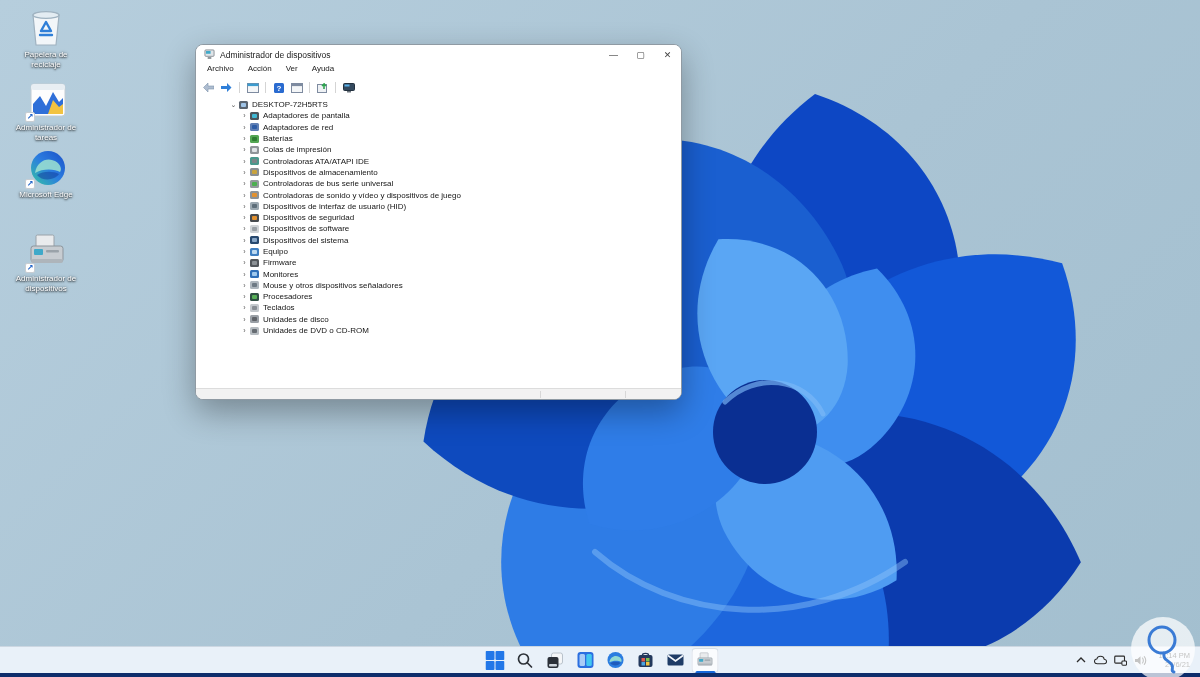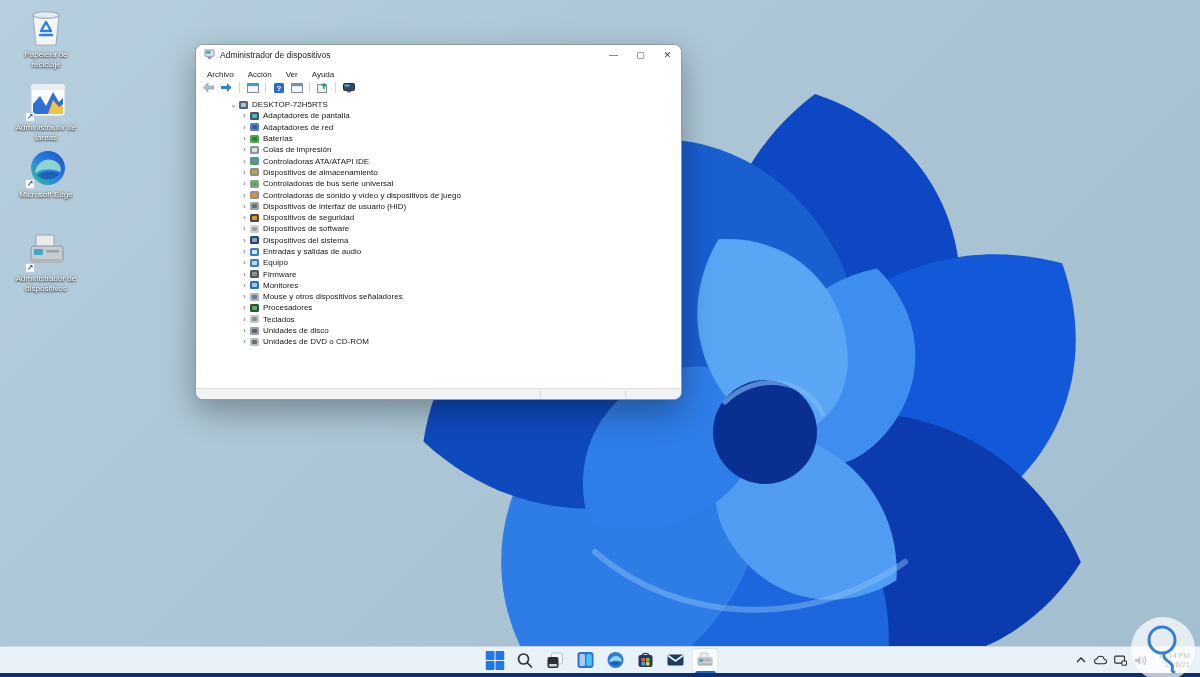--- a/index.html
+++ b/index.html
@@ -27,21 +27,21 @@
          border:1px solid #8f9aa3; border-radius:8px; box-shadow:0 12px 32px rgba(0,0,0,.32);
          display:flex; flex-direction:column; overflow:hidden; z-index:10; }
   .titlebar { height:19px; display:flex; align-items:center; padding-left:8px; background:#fff; flex:0 0 auto; }
   .titlebar .app-ico { width:11px; height:11px; margin-right:5px; }
   .titlebar .title { font-size:8.5px; color:#1b1b1b; }
   .controls { margin-left:auto; display:flex; height:100%; }
   .ctl { width:27px; height:100%; display:flex; align-items:center; justify-content:center;
          font-size:9px; color:#444; cursor:default; }
   .menubar { height:15px; display:flex; align-items:center; padding-left:4px; background:#fff;
              font-size:8px; color:#222; flex:0 0 auto; }
-  .menubar .mi { padding:0 7px; height:100%; display:flex; align-items:flex-end; }
+  .menubar .mi { padding:0 7px; height:100%; display:flex; align-items:flex-start; }
   .toolbar { height:17px; display:flex; align-items:center; padding-left:5px; gap:3px;
              background:#fff; flex:0 0 auto; }
   .tbtn { width:15px; height:13px; display:flex; align-items:center; justify-content:center; }
   .tsep { width:1px; height:11px; background:#d4d4d4; margin:0 2px; }
   .tree { flex:1 1 auto; overflow:hidden; padding:3px 0 0 4px; background:#fff;margin-left:28px; }
   .trow { display:flex; align-items:center; height:11.3px; font-size:8px; color:#151515; white-space:nowrap; }
   .trow .chev { width:11px; text-align:center; font-size:7px; color:#555; line-height:11px; }
   .trow .nico { width:9px; height:8px; border-radius:1.5px; margin-right:4px; position:relative; flex:0 0 auto; }
   .trow .nico i { position:absolute; left:2px; top:2px; width:5px; height:4px; border-radius:1px; display:block; }
   .trow.child { padding-left:11px; }
@@ -313,27 +313,20 @@
         <div class="trow child">
     <span class="chev">›</span>
     <span class="nico" style="background: rgb(39, 73, 111);">
             <i style="background: rgb(134, 165, 198);"></i>
           </span>
     <span>Dispositivos del sistema</span>
   </div>
         <div class="trow child">
     <span class="chev">›</span>
     <span class="nico" style="background: rgb(63, 127, 193);">
-            <i style="background: rgb(217, 230, 242);"></i>
-          </span>
-    <span>Entradas y salidas de audio</span>
-  </div>
-        <div class="trow child">
-    <span class="chev">›</span>
-    <span class="nico" style="background: rgb(63, 127, 193);">
             <i style="background: rgb(188, 217, 240);"></i>
           </span>
     <span>Equipo</span>
   </div>
         <div class="trow child">
     <span class="chev">›</span>
     <span class="nico" style="background: rgb(84, 88, 92);">
             <i style="background: rgb(141, 146, 150);"></i>
           </span>
     <span>Firmware</span>

